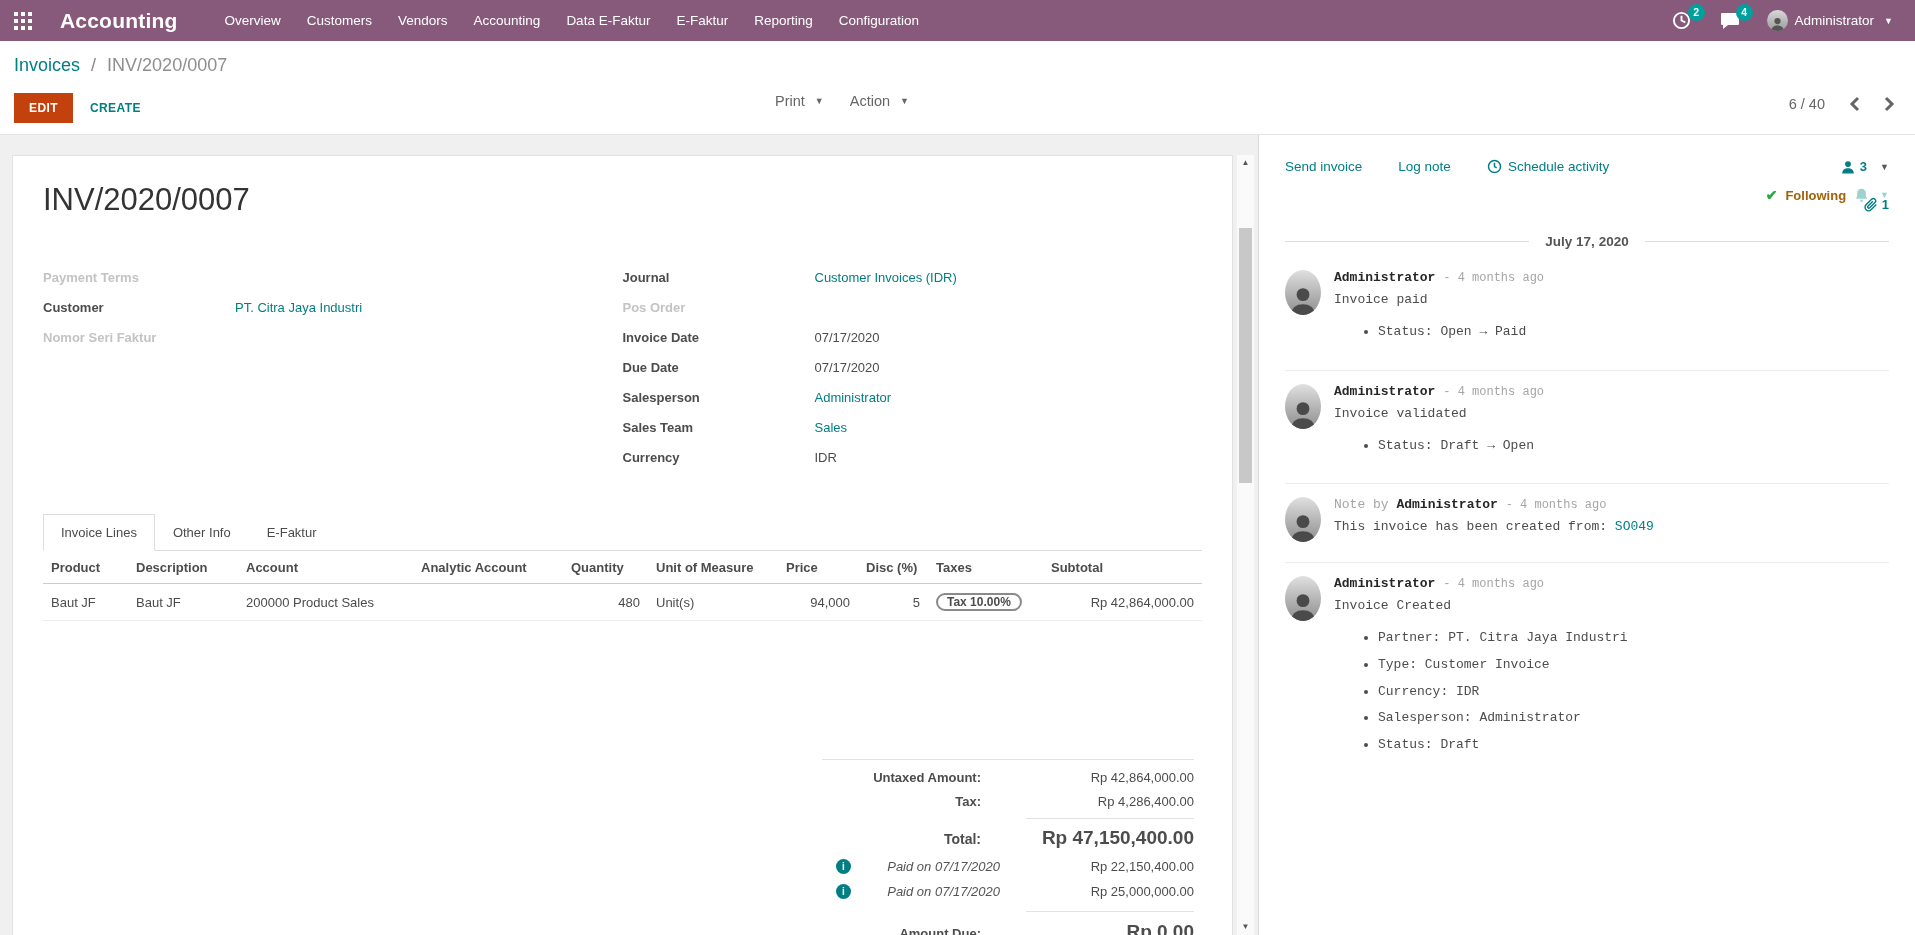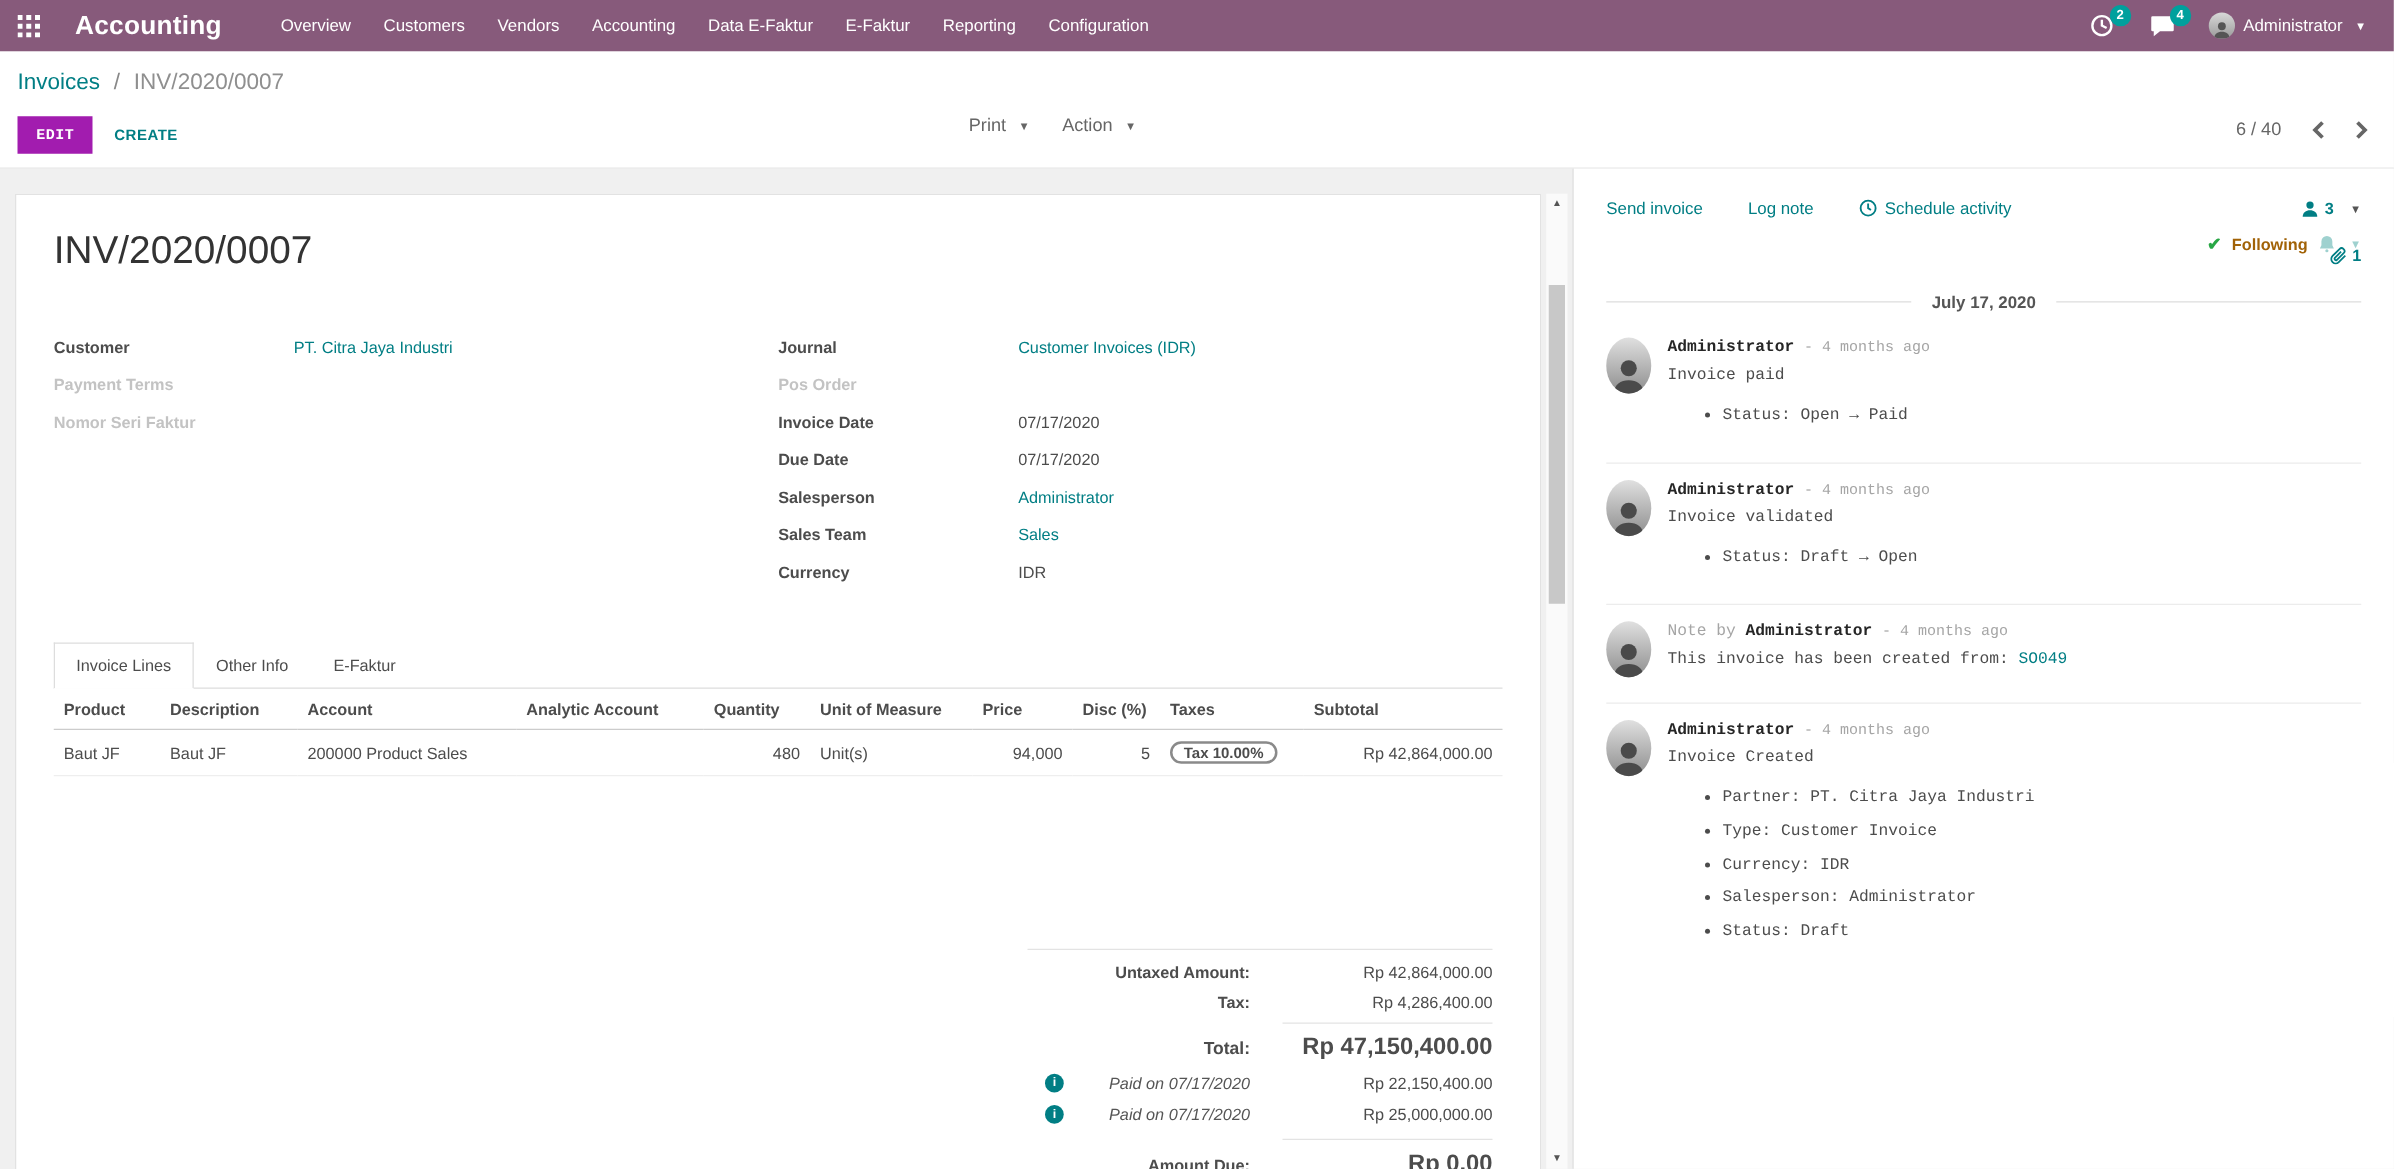--- a/index.html
+++ b/index.html
@@ -21,22 +21,22 @@
   .avatar-sm { width:21px; height:21px; border-radius:50%; background:linear-gradient(#d8d8d8,#9a9a9a); overflow:hidden; display:flex; align-items:flex-end; justify-content:center; }
   .caret { font-size:9px; margin-left:3px; }
 
   
   .control-panel { position:absolute; top:41px; left:0; width:1915px; height:94px; background:#fff; border-bottom:1px solid #e5e5e5; }
   .breadcrumb { position:absolute; top:14px; left:14px; font-size:18px; }
   .bc-link { color:#017E84; cursor:pointer; }
   .bc-sep { color:#888; margin:0 6px; }
   .bc-current { color:#8f8f8f; }
   .cp-buttons { position:absolute; top:52px; left:14px; display:flex; align-items:center; gap:4px; }
-  .btn-primary { background:#a21caf; color:#fff; border:none; font-size:12px; font-weight:bold; letter-spacing:.4px;
-    padding:8px 15px; cursor:pointer; font-family:Liberation Mono, monospace;text-align:center; }
+  .btn-primary { background:#c2410c; color:#fff; border:none; font-size:12px; font-weight:bold; letter-spacing:.4px;
+    padding:8px 15px; cursor:pointer; font-family:Liberation Sans, sans-serif;text-align:center; }
   .btn-flat { background:none; border:none; color:#017E84; font-size:12px; font-weight:bold; letter-spacing:.4px;
     padding:8px 13px; cursor:pointer; font-family:inherit; }
   .cp-center { position:absolute; top:52px; left:775px; display:flex; gap:26px; }
   .dd-btn { background:none; border:none; color:#666; font-size:14.5px; cursor:pointer; font-family:inherit; display:flex; align-items:center; gap:7px; }
   .dd-btn .caret { color:#666; }
   .pager { position:absolute; top:55px; right:20px; display:flex; align-items:center; gap:24px; color:#666; font-size:14.5px; }
   .pager-arrow { cursor:pointer; display:flex; align-items:center; }
 
   
   .content { position:absolute; top:135px; left:0; width:1915px; height:800px; background:#f0f0f0; }
@@ -61,21 +61,21 @@
 
   
   table.lines { width:100%; border-collapse:collapse; }
   table.lines th { font-weight:bold; color:#4c4c4c; text-align:left; padding:9px 8px 8px 8px; border-bottom:1px solid #ccc; white-space:nowrap; }
   table.lines td { padding:9px 8px; border-bottom:1px solid #eee; white-space:nowrap; }
   .num { text-align:right; }
   .tax-pill { display:inline-block; border:2px solid #8a8a8a; border-radius:14px; padding:0 9px; font-weight:bold; font-size:12px; color:#4c4c4c; }
 
   
   .totals { width:372px; margin-left:auto; margin-right:8px; margin-top:138px; border-top:1px solid #e3e3e3; padding-top:10px; }
-  .t-row { display:flex; align-items:baseline; margin-bottom:9px; }
+  .t-row { display:flex; align-items:baseline; margin-bottom:9px;gap:19px; }
   .t-label { flex:1; text-align:right; font-weight:bold; padding-right:26px; }
   .t-value { width:168px; text-align:right; }
   .t-total .t-value { border-top:1px solid #e3e3e3; padding-top:8px; font-size:19px; font-weight:bold; }
   .t-total .t-label { font-size:14px; }
   .t-pay { display:flex; align-items:center; margin:10px 0 4px; }
   .info-ico { width:15px; height:15px; border-radius:50%; background:#017E84; color:#fff; font-size:10px; font-weight:bold;
     display:flex; align-items:center; justify-content:center; font-style:normal; margin-left:14px; cursor:pointer; }
   .t-pay .pay-label { flex:1; text-align:right; font-style:italic; color:#555; padding-right:26px; }
   .t-pay .t-value { color:#4c4c4c;text-align:right; }
   .t-due { margin-top:12px; }
@@ -206,26 +206,26 @@
 </div>
 
 <div class="content">
 
   <div class="sheet">
     <div class="sheet-title">INV/2020/0007</div>
 
     <div class="form-fields">
       <div class="f-col">
         <div class="f-row">
+          <div class="f-label muted">Payment Terms</div>
+          <div class="f-value"></div>
+        </div>
+        <div class="f-row">
           <div class="f-label">Customer</div>
           <div class="f-value"><span class="f-link">PT. Citra Jaya Industri</span></div>
-        </div>
-        <div class="f-row">
-          <div class="f-label muted">Payment Terms</div>
-          <div class="f-value"></div>
         </div>
         <div class="f-row">
           <div class="f-label muted">Nomor Seri Faktur</div>
           <div class="f-value"></div>
         </div>
       </div>
       <div class="f-col">
         <div class="f-row">
           <div class="f-label">Journal</div>
           <div class="f-value"><span class="f-link">Customer Invoices (IDR)</span></div>

